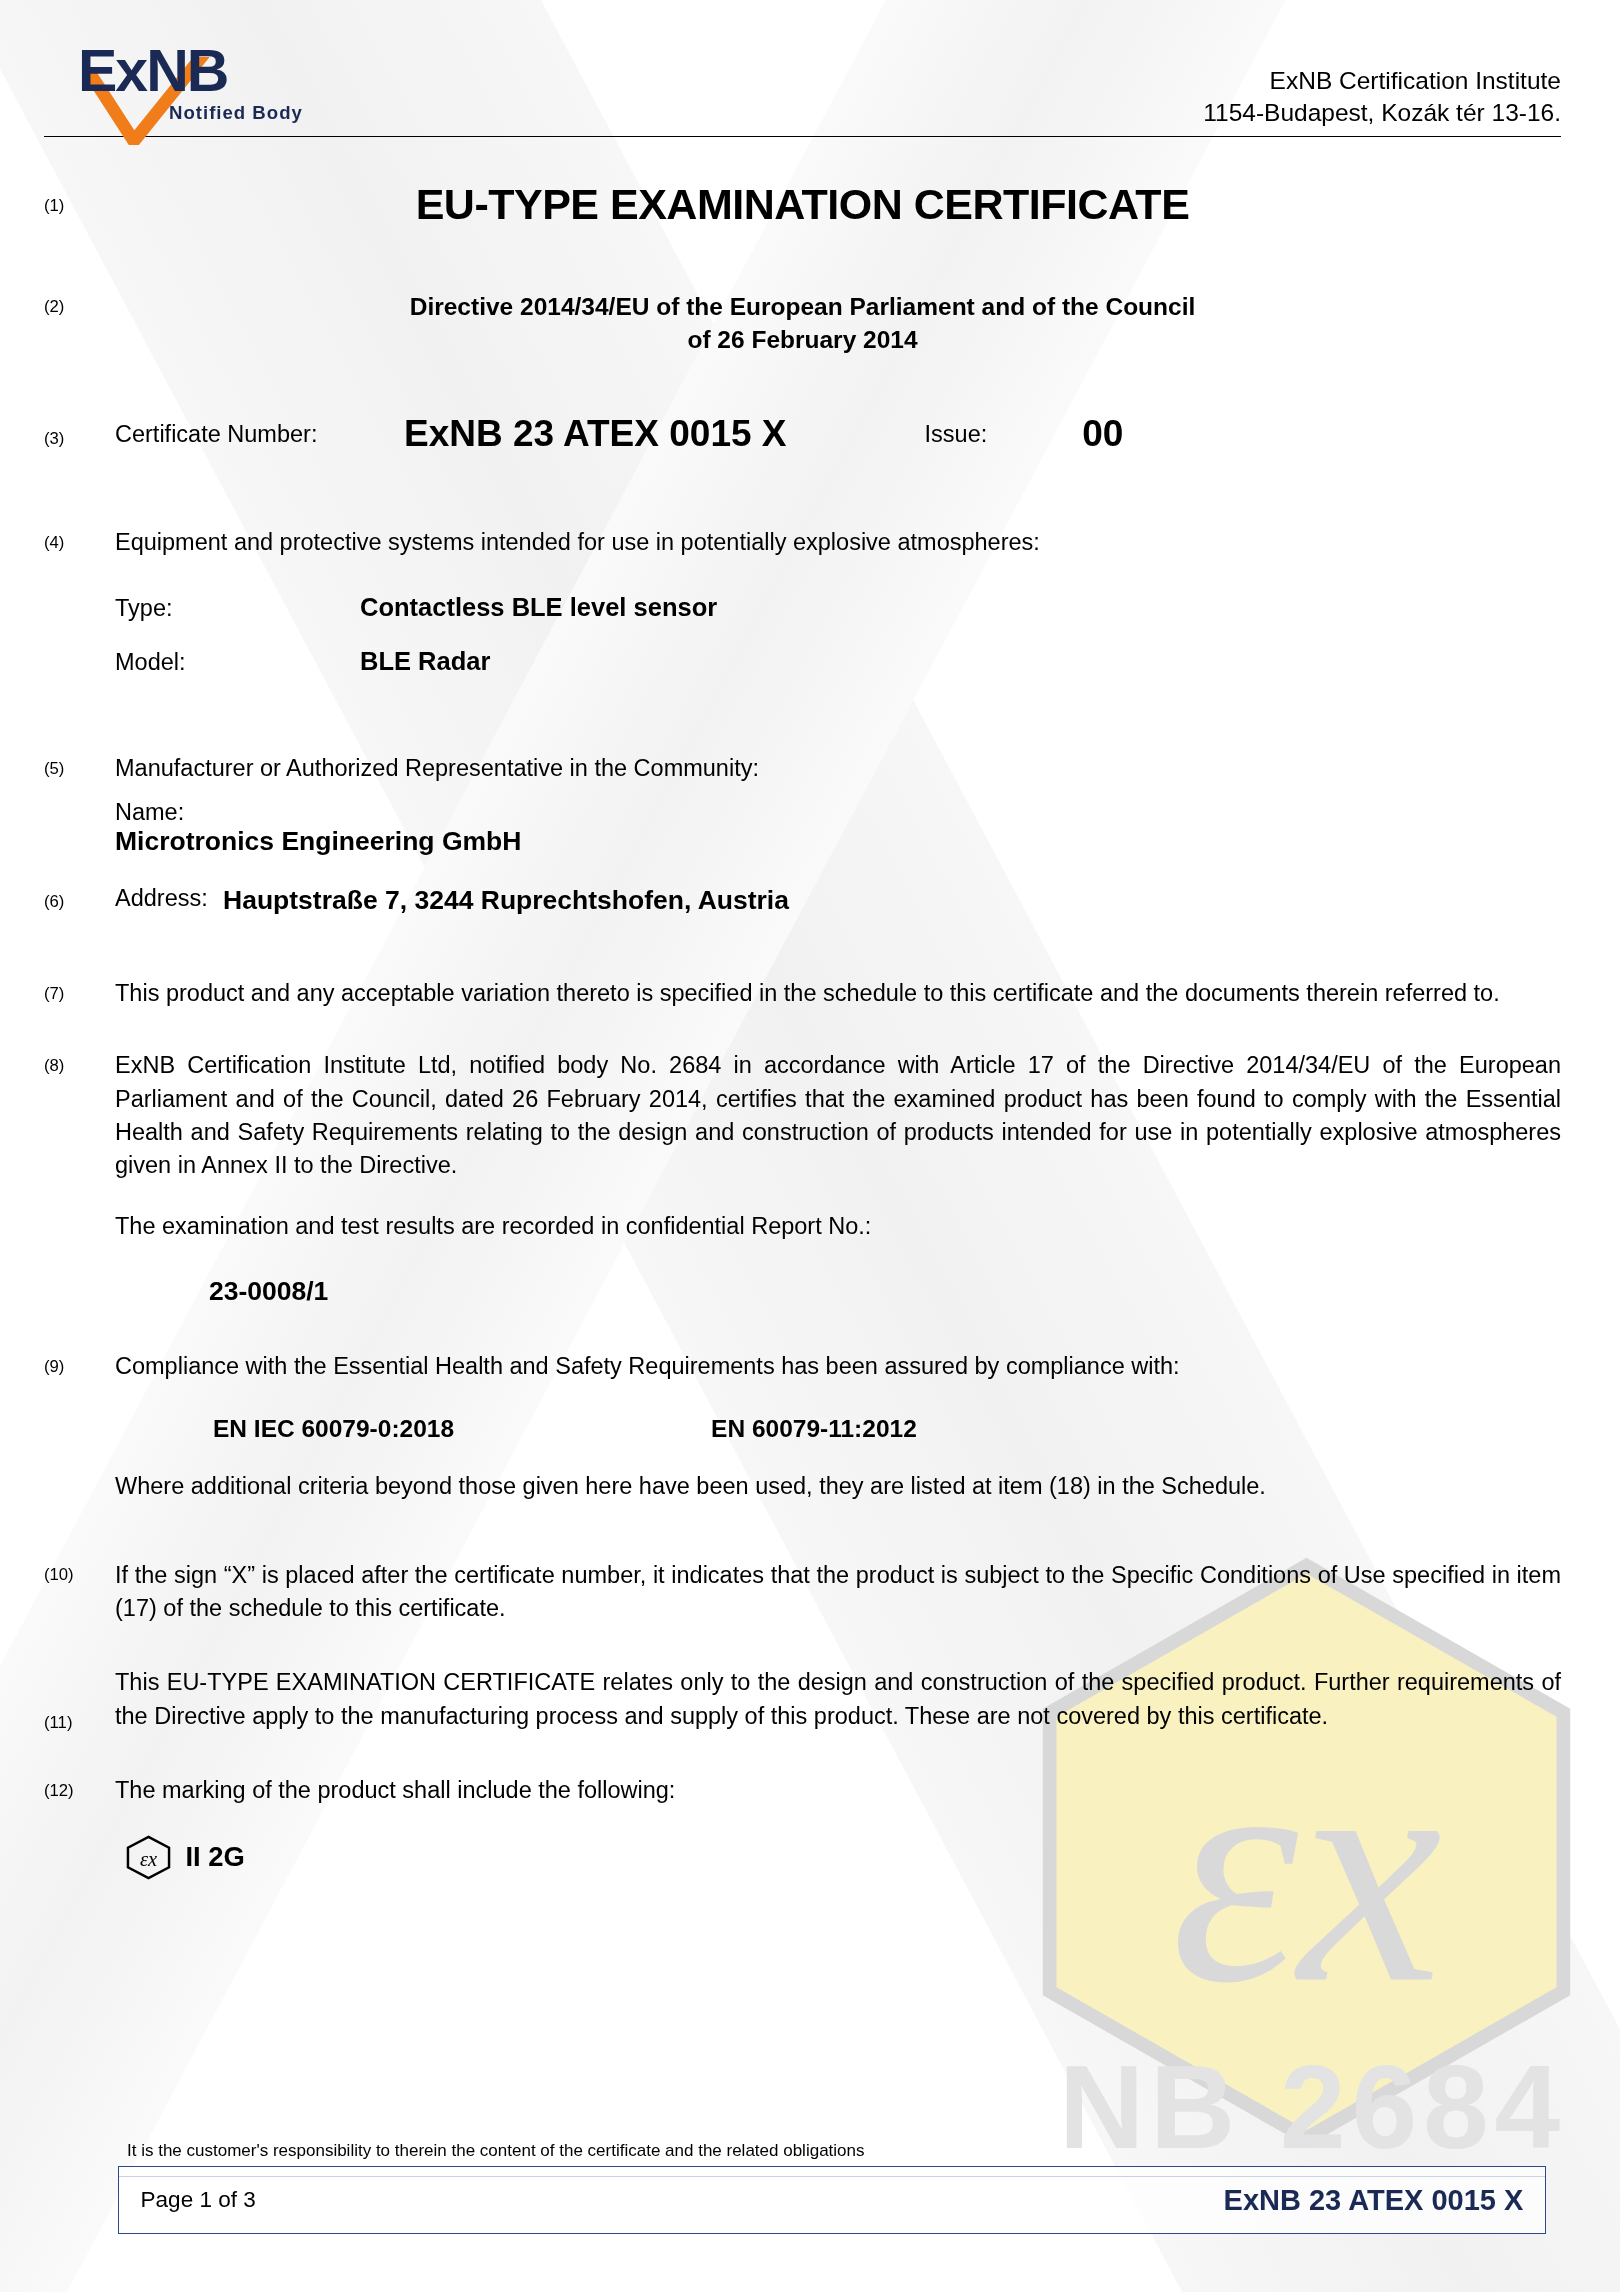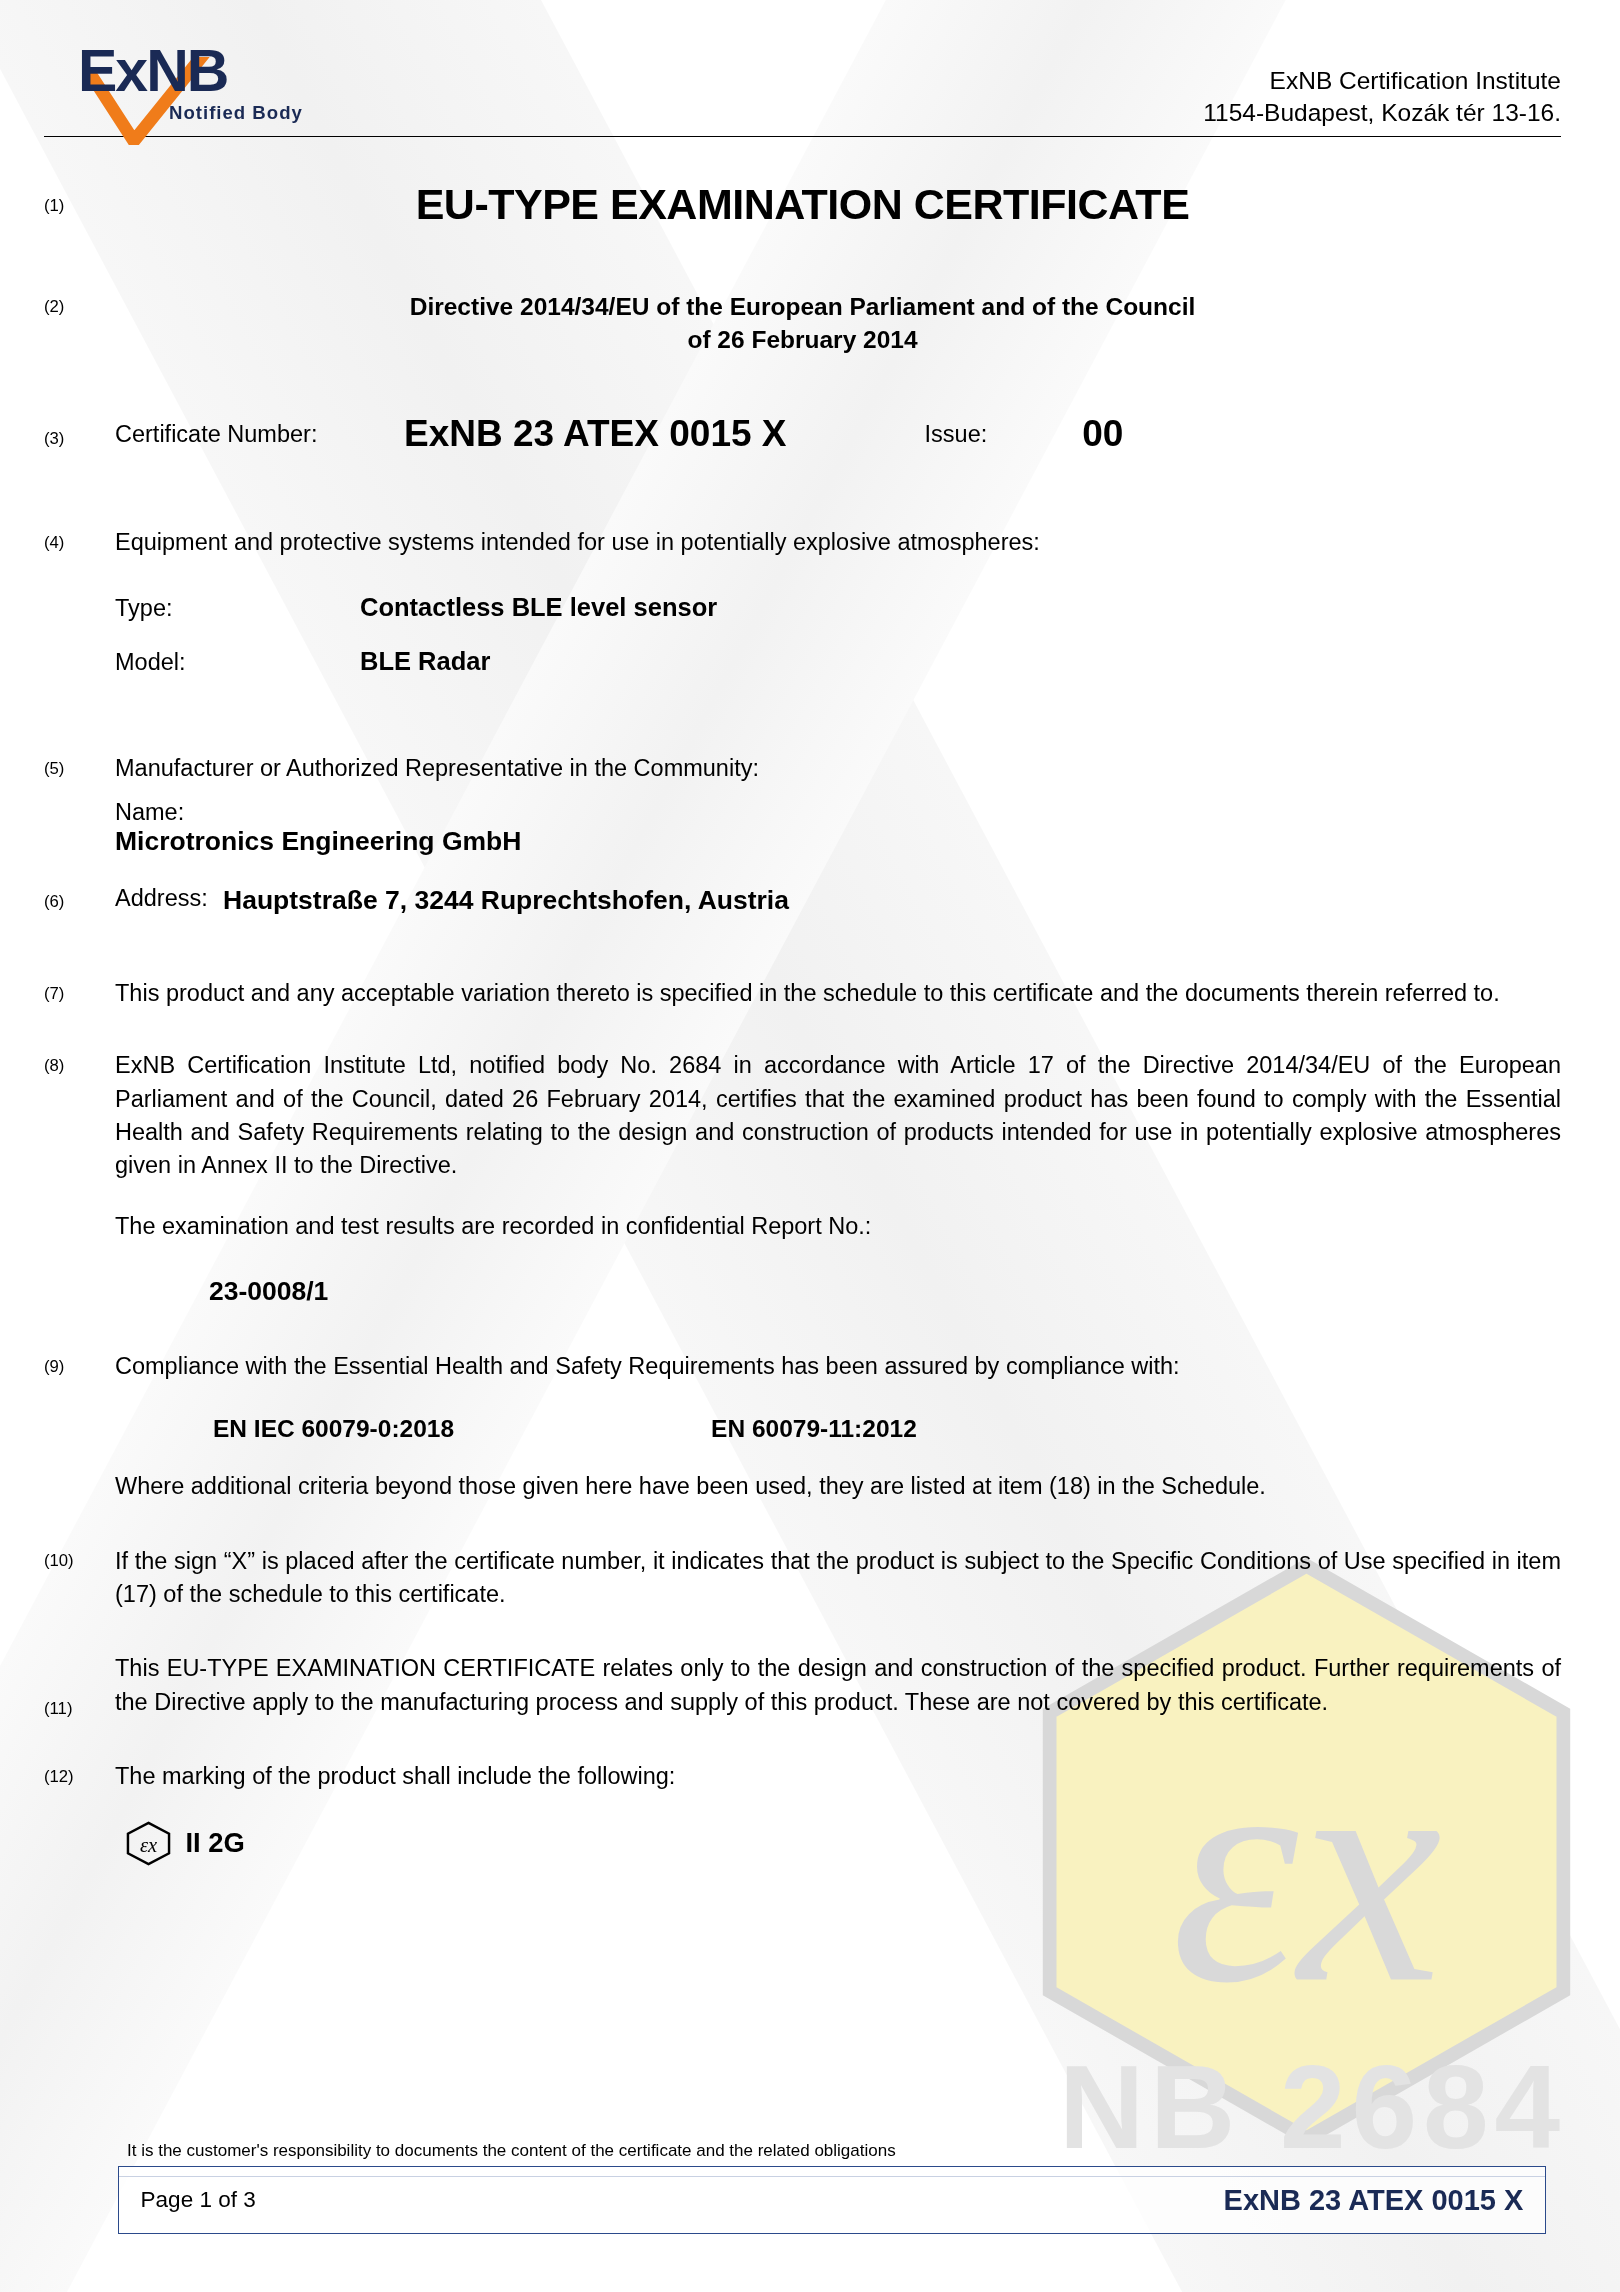--- a/index.html
+++ b/index.html
@@ -158,21 +158,21 @@
     margin: 0;
   }
   .block-2 { margin-top: 61px; }
   .block-3 { margin-top: 57px; }
   .block-4 { margin-top: 71px; }
   .block-5 { margin-top: 76px; }
   .block-6 { margin-top: 27.4px; }
   .block-7 { margin-top: 61px; }
   .block-8 { margin-top: 39px; }
   .block-9 { margin-top: 43px; }
-  .block-10 { margin-top: 41px; }
+  .block-10 { margin-top: 55px; }
   .block-11 { margin-top: 41px; align-items: flex-end; }
   .block-12 { margin-top: 41px; }
 
   .certline {
     display: flex;
     align-items: center;
     gap: 44px;
   }
   .cert-label {
     font-size: 23.5px;
@@ -461,21 +461,21 @@
               <text x="24" y="32" font-family="'Liberation Serif', serif" font-size="21" text-anchor="middle" fill="#000" font-style="italic">εx</text>
             </svg>
             <div class="marking-text">II 2G</div>
           </div>
         </div>
       </div>
 
     </div>
   </div>
 
-  <div class="footer-note">It is the customer's responsibility to documents the content of the certificate and the related obligations</div>
+  <div class="footer-note">It is the customer's responsibility to therein the content of the certificate and the related obligations</div>
   <div class="footer-topline"></div>
   <div class="footer-bar">
     <div class="footer-left">Page 1 of 3</div>
     <div class="footer-right">ExNB 23 ATEX 0015 X</div>
   </div>
 
 </div>
 
 
 </body></html>

